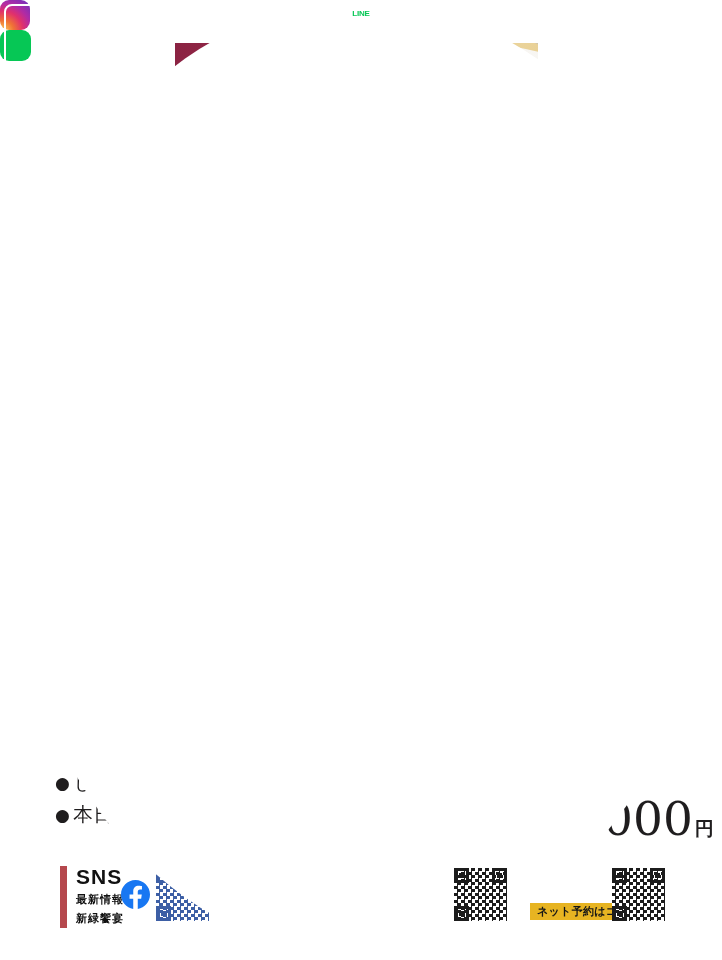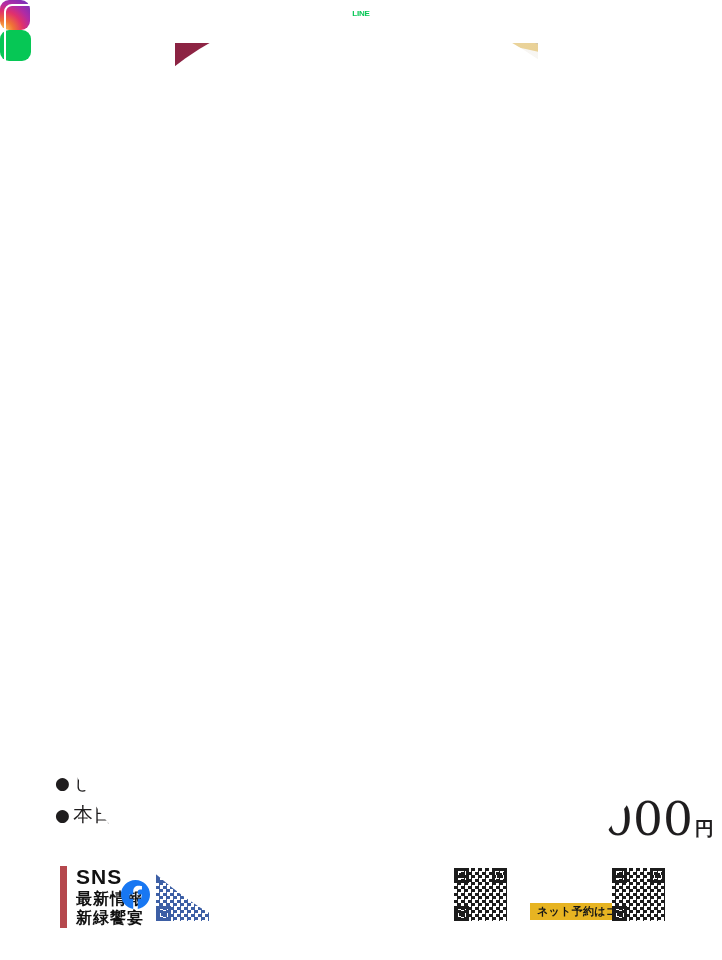--- a/index.html
+++ b/index.html
@@ -147,21 +147,21 @@
   .price{left:458px;top:795px;display:flex;align-items:baseline;}
   .price .pp{font-size:16.5px;margin-right:9px;font-weight:600;}
   .price .amt{font-size:47px;line-height:1;font-family:"DejaVu Serif","Liberation Serif",serif;}
   .price .cur{font-size:19px;margin-left:2px;font-weight:600;}
 
   
   .sns-label{left:50px;top:866px;display:flex;gap:9px;font-family:"Liberation Sans","DejaVu Sans",sans-serif;padding-left:10px;}
   .sns-bar{width:7px;height:62px;background:#b5484d;}
   .sns-texts{display:flex;flex-direction:column;}
   .sns-h{font-size:21px;font-weight:800;color:#111;letter-spacing:1px;line-height:22px;}
-  .sns-s{font-size:16px;font-weight:800;color:#111;line-height:16px;margin-top:3px;letter-spacing:1px;}
+  .sns-s{font-size:11px;font-weight:800;color:#111;line-height:16px;margin-top:3px;letter-spacing:1px;}
 
   .fb{left:121px;top:880px;width:29px;height:29px;}
   .ig{left:217px;top:880px;width:30px;height:30px;border-radius:9px;
     background:radial-gradient(130% 130% at 10% 105%,#fbd15b 0%,#f07335 28%,#e1306c 52%,#b12ba4 72%,#7232bd 100%);}
   .ig span{position:absolute;}
   .ig-frame{inset:3.5px;border:2.2px solid #fff;border-radius:8px;}
   .ig-lens{left:50%;top:50%;width:12px;height:12px;margin:-6px 0 0 -6px;border:2.2px solid #fff;border-radius:50%;}
   .ig-dot{right:5px;top:5px;width:3px;height:3px;background:#fff;border-radius:50%;}
   .x-logo{left:317px;top:881px;width:28px;height:28px;}
   .line{left:414px;top:880px;width:31px;height:31px;border-radius:9px;background:#06c755;}

